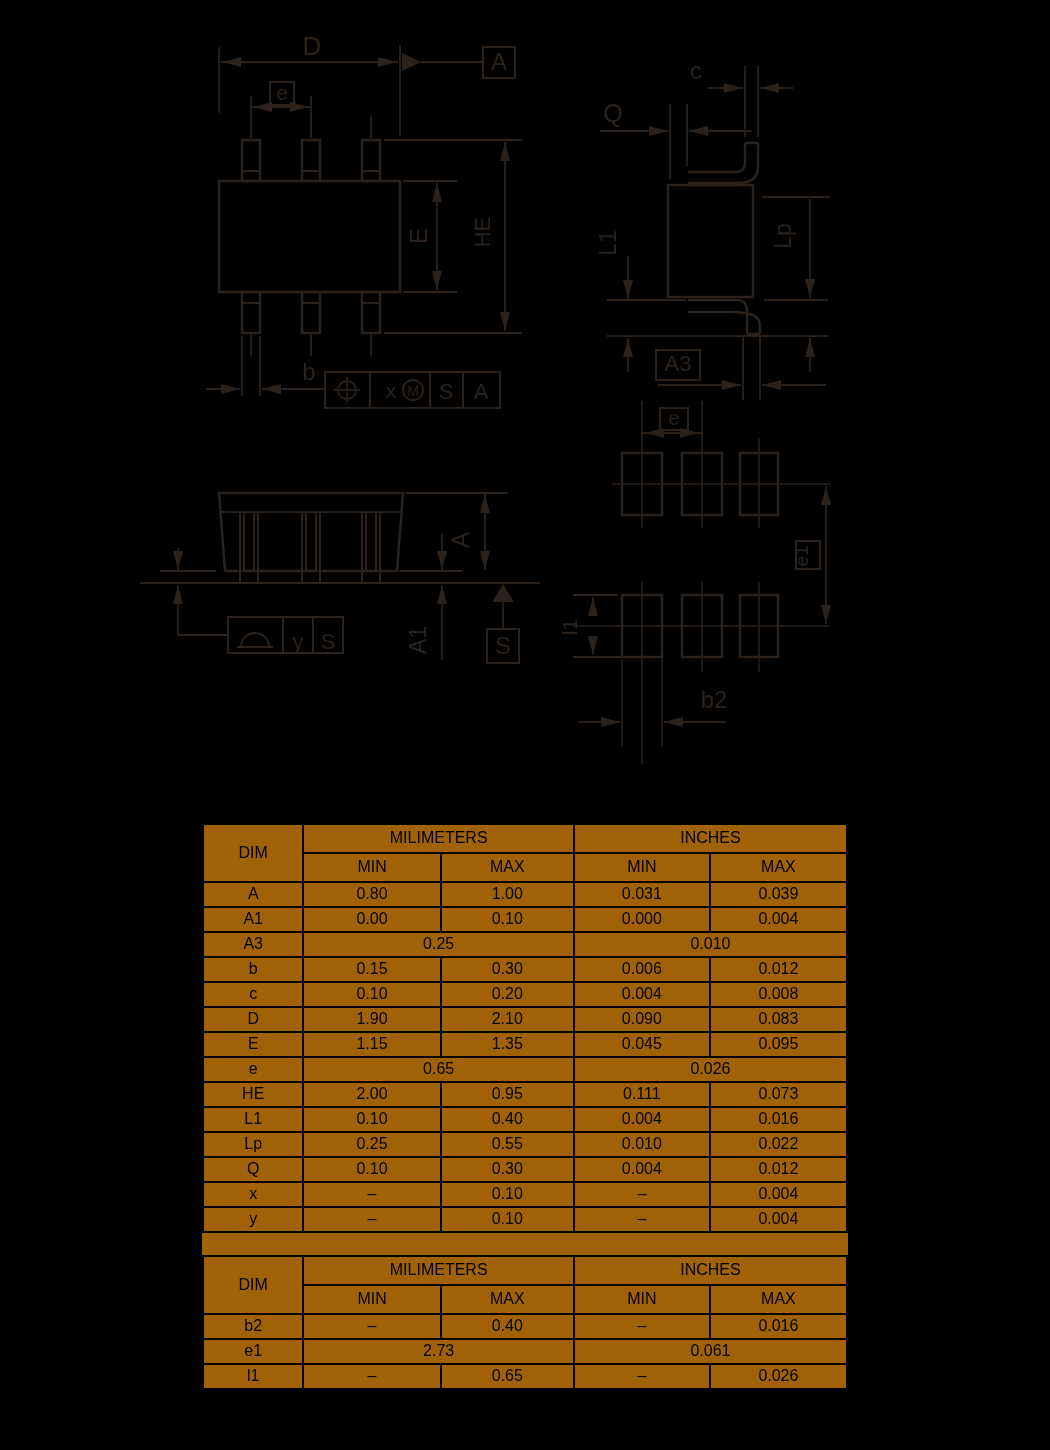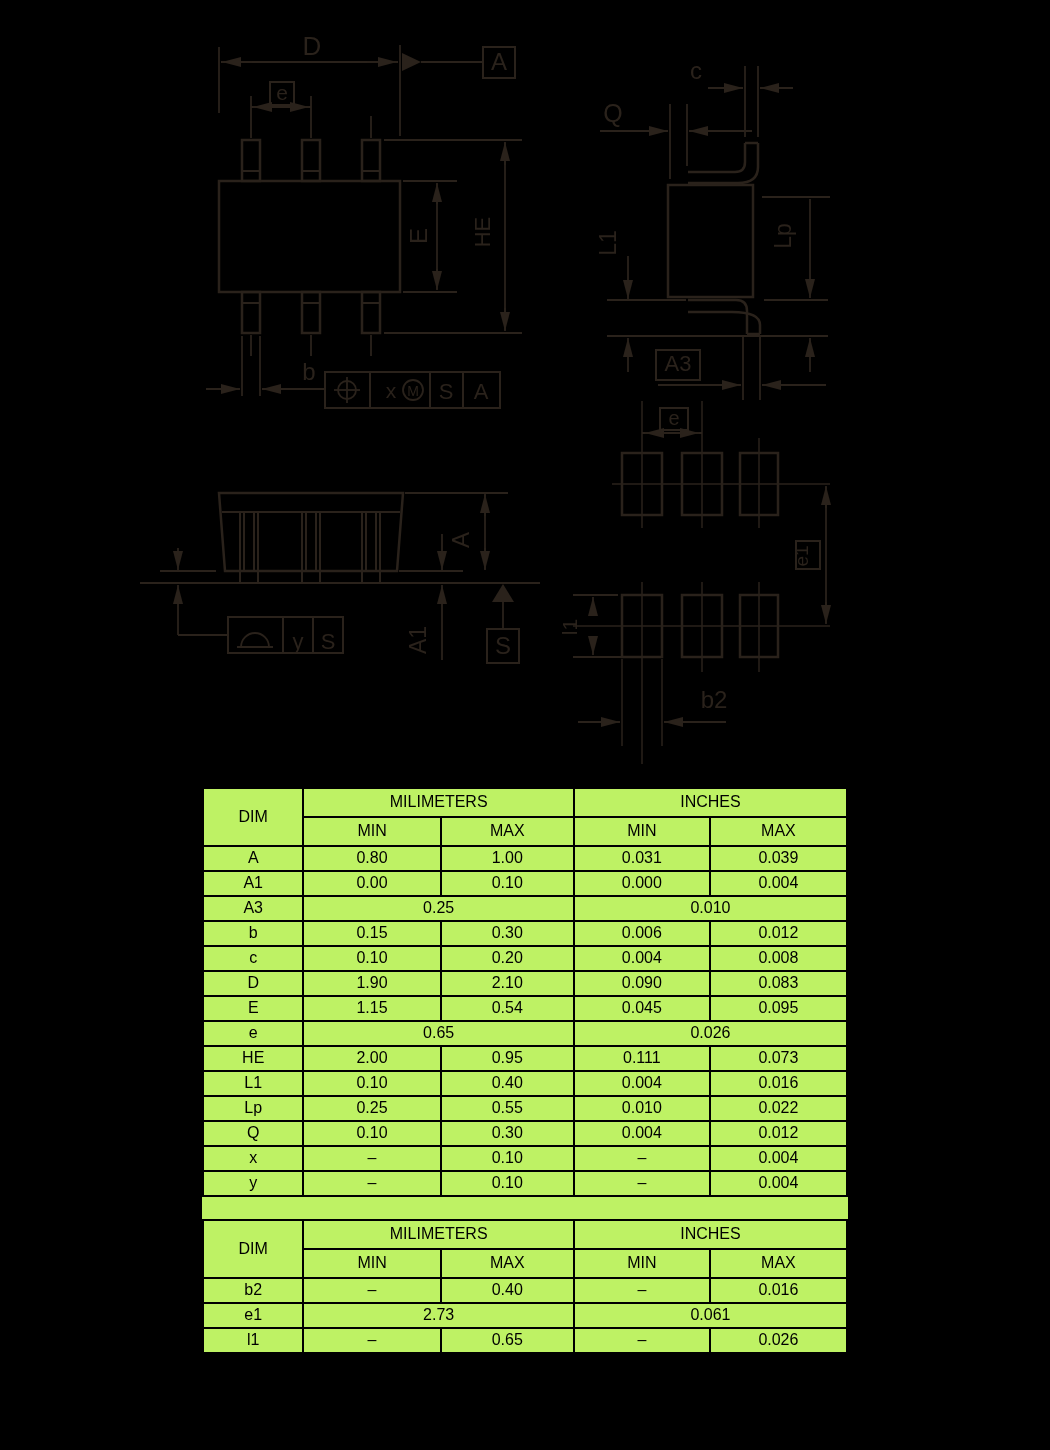--- a/index.html
+++ b/index.html
@@ -1,20 +1,20 @@
 <!DOCTYPE html>
 <html><head>
 <meta charset="utf-8">
 <style>
   html,body { margin:0; padding:0; background:#000; }
   .page { position:relative; width:1050px; height:1450px; background:#000; overflow:hidden;
           font-family:"Liberation Sans","DejaVu Sans",sans-serif; }
   svg.draw { position:absolute; left:0; top:0; }
   svg.draw text { font-family:"Liberation Sans","DejaVu Sans",sans-serif; fill:#2a221b; }
-  .dimtables { position:absolute; left:199px; top:784px; width:652px; background:#bef264;
+  .dimtables { position:absolute; left:199px; top:820px; width:652px; background:#a16207;
                border:3px solid #000; box-sizing:border-box; color:#000; }
   .dimtables table { width:100%; border-collapse:collapse; table-layout:fixed; }
   .dimtables th, .dimtables td { border:2px solid #000; text-align:center; vertical-align:middle;
                font-weight:normal; font-size:16px; padding:0; height:23px; line-height:1.05; }
   .dimtables th { height:27px; }
   .dimtables .spacer { height:22px; }
 </style>
 </head>
 <body>
 
@@ -320,21 +320,21 @@
     <tr>
       <td>D</td>
       <td>1.90</td>
       <td>2.10</td>
       <td>0.090</td>
       <td>0.083</td>
     </tr>
     <tr>
       <td>E</td>
       <td>1.15</td>
-      <td>0.54</td>
+      <td>1.35</td>
       <td>0.045</td>
       <td>0.095</td>
     </tr>
     <tr>
       <td>e</td>
       <td colspan="2">0.65</td>
       <td colspan="2">0.026</td>
     </tr>
     <tr>
       <td>HE</td>

